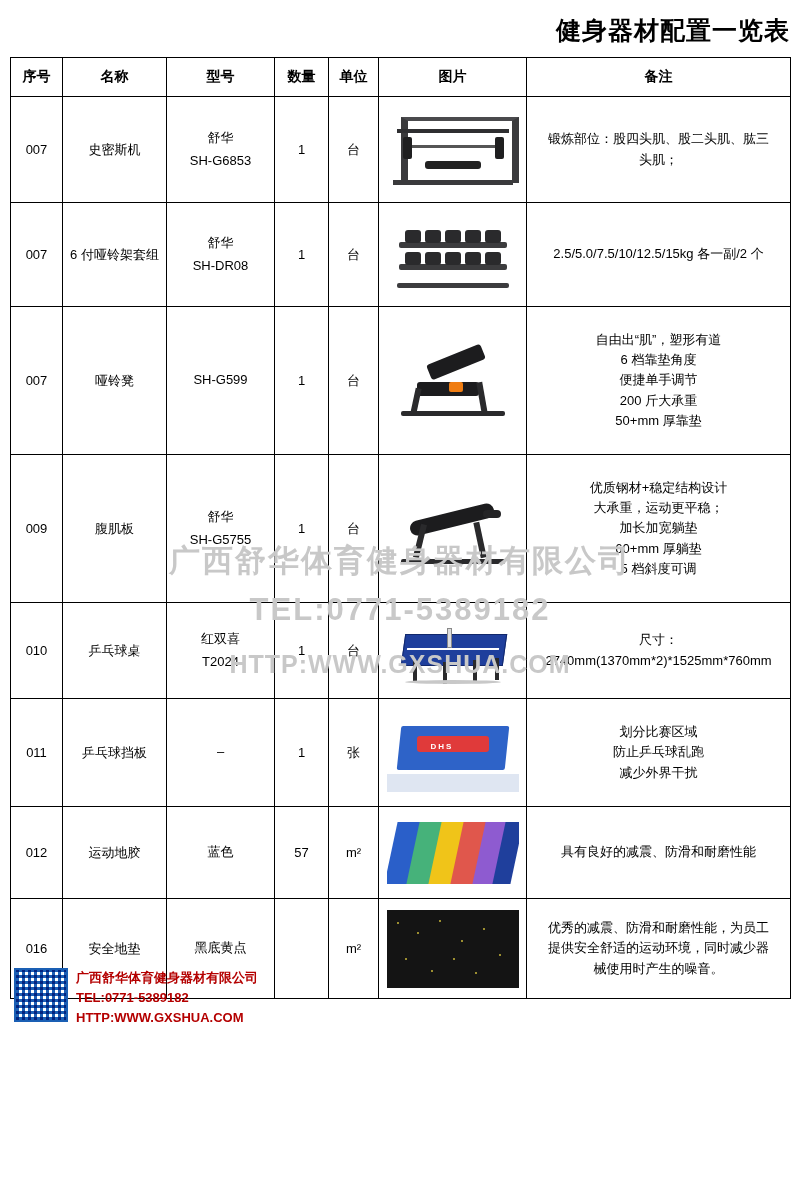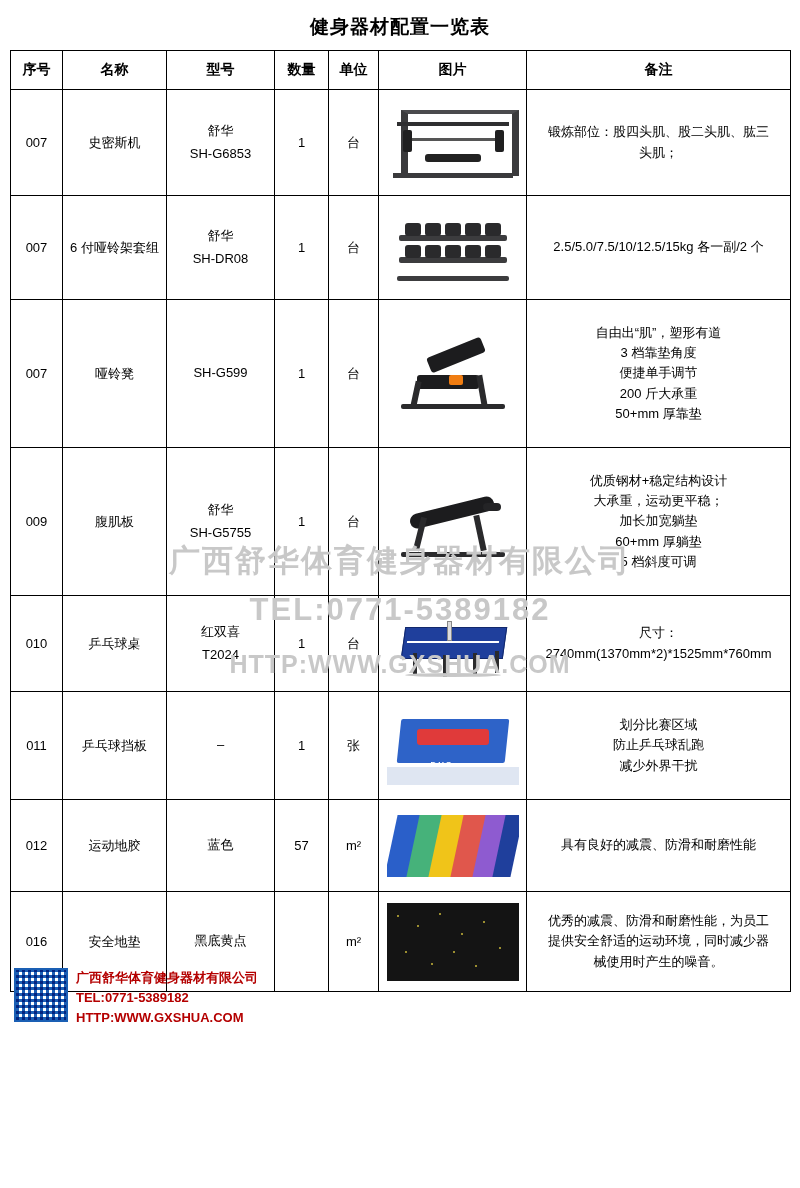--- a/index.html
+++ b/index.html
@@ -16,22 +16,22 @@
     overflow: hidden;
   }
   .page {
     position: relative;
     width: 800px;
     height: 1188px;
     box-sizing: border-box;
     padding: 8px 10px 6px 10px;
   }
   .doc-title {
-    text-align: center;
-    font-size: 19px;
+    text-align: right;
+    font-size: 25px;
     font-weight: bold;
     letter-spacing: 1px;
     padding: 6px 0 10px 0;
   }
   table.equipment {
     border-collapse: collapse;
     width: 780px;
     table-layout: fixed;
     border: 1.5px solid #000;
   }
@@ -119,21 +119,21 @@
   .tt-img { background:#ffffff; }
   .tt-img .top { position:absolute; left:16px; top:22px; width:100px; height:30px; background:#1f3f9c; transform: skewX(-8deg); border:1px solid #12286b;}
   .tt-img .centerline { position:absolute; left:20px; top:36px; width:92px; height:2px; background:#fff; transform: skewX(-8deg);}
   .tt-img .net { position:absolute; left:60px; top:16px; width:3px; height:18px; background:#ddd; border:1px solid #888;}
   .tt-img .lg { position:absolute; width:4px; height:22px; background:#2a2a2c;}
   .tt-img .shadow { position:absolute; left:18px; bottom:6px; width:96px; height:4px; background:#c8c8c8; border-radius:50%;}
 
   .board-img { background:#ffffff; }
   .board-img .panel { position:absolute; left:12px; top:12px; width:108px; height:44px; background:#2e63c8; border-radius:2px; transform: skewX(-6deg);}
   .board-img .brand { position:absolute; left:30px; top:22px; width:72px; height:16px; background:#e03a3a; border-radius:3px;}
-  .board-img .dhs { position:absolute; left:44px; top:53px; color:#fff; font-size:8px; letter-spacing:2px; font-weight:bold;}
+  .board-img .dhs { position:absolute; left:44px; top:28px; color:#fff; font-size:8px; letter-spacing:2px; font-weight:bold;}
   .board-img .floor { position:absolute; left:0; bottom:0; width:132px; height:18px; background:#dfe6f2;}
 
   .mat-img { background:#ffffff; position:relative; }
   .mat-img .s { position:absolute; width:26px; height:62px; top:8px; transform: skewX(-12deg); }
 
   .rubber-img { background:#141414; }
   .rubber-img .dot { position:absolute; width:2px; height:2px; background:#c9b73a; border-radius:50%; }
 
   .mirror-img { background:#e8e2da; position:relative; overflow:hidden; }
   .mirror-img .wall { position:absolute; left:0; top:0; width:132px; height:44px; background:#efe9e0; }
@@ -295,21 +295,21 @@
             <div class="pad1"></div>
               <div class="pad2"></div>
               <div class="accent"></div>
             <div class="leg1"></div>
               <div class="leg2"></div>
               <div class="foot"></div>
           </div>
         </td>
         <td class="remark">
           <span class="line">自由出“肌”，塑形有道</span>
-          <span class="line">3 档靠垫角度</span>
+          <span class="line">6 档靠垫角度</span>
           <span class="line">便捷单手调节</span>
           <span class="line">200 斤大承重</span>
           <span class="line">50+mm 厚靠垫</span>
         </td>
       </tr>
 
       <tr style="height:148px;">
         <td>009</td>
         <td>腹肌板</td>
         <td>

